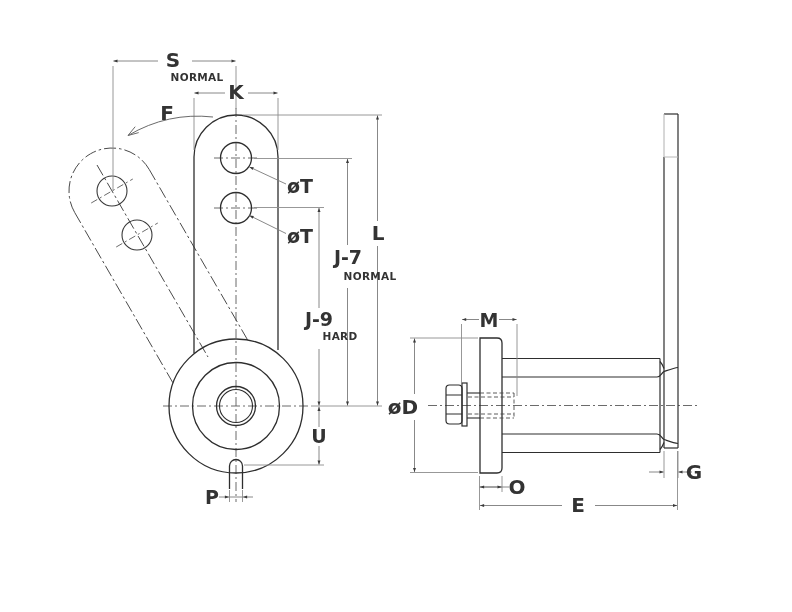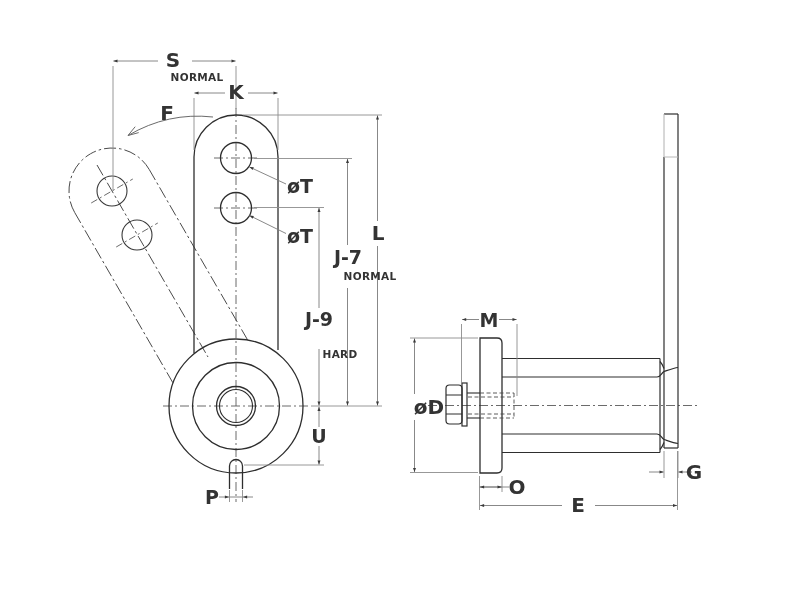--- a/index.html
+++ b/index.html
@@ -198,23 +198,23 @@
 <span class="dim-label lbl-20" style="left:173px;top:60px">S</span>
 <span class="dim-label lbl-11" style="left:175px;top:77px">NORMAL</span>
 <span class="dim-label lbl-20" style="left:236px;top:92px">K</span>
 <span class="dim-label lbl-20" style="left:167px;top:113px">F</span>
 <span class="dim-label lbl-19" style="left:300px;top:186px">øT</span>
 <span class="dim-label lbl-19" style="left:300px;top:236px">øT</span>
 <span class="dim-label lbl-20" style="left:378px;top:233px">L</span>
 <span class="dim-label lbl-19" style="left:348px;top:257px">J-7</span>
 <span class="dim-label lbl-11" style="left:348px;top:276px">NORMAL</span>
 <span class="dim-label lbl-19" style="left:319px;top:319px">J-9</span>
-<span class="dim-label lbl-11" style="left:318px;top:354px">HARD</span>
+<span class="dim-label lbl-11" style="left:318px;top:336px">HARD</span>
 <span class="dim-label lbl-19" style="left:319px;top:436px">U</span>
 <span class="dim-label lbl-19" style="left:212px;top:497px">P</span>
 
 <span class="dim-label lbl-19" style="left:489px;top:320px">M</span>
-<span class="dim-label lbl-20" style="left:429px;top:407px">øD</span>
+<span class="dim-label lbl-20" style="left:403px;top:407px">øD</span>
 <span class="dim-label lbl-20" style="left:517px;top:487px">O</span>
 <span class="dim-label lbl-20" style="left:578px;top:505px">E</span>
 <span class="dim-label lbl-20" style="left:694px;top:472px">G</span>
 
 </div>
 
 </body></html>

